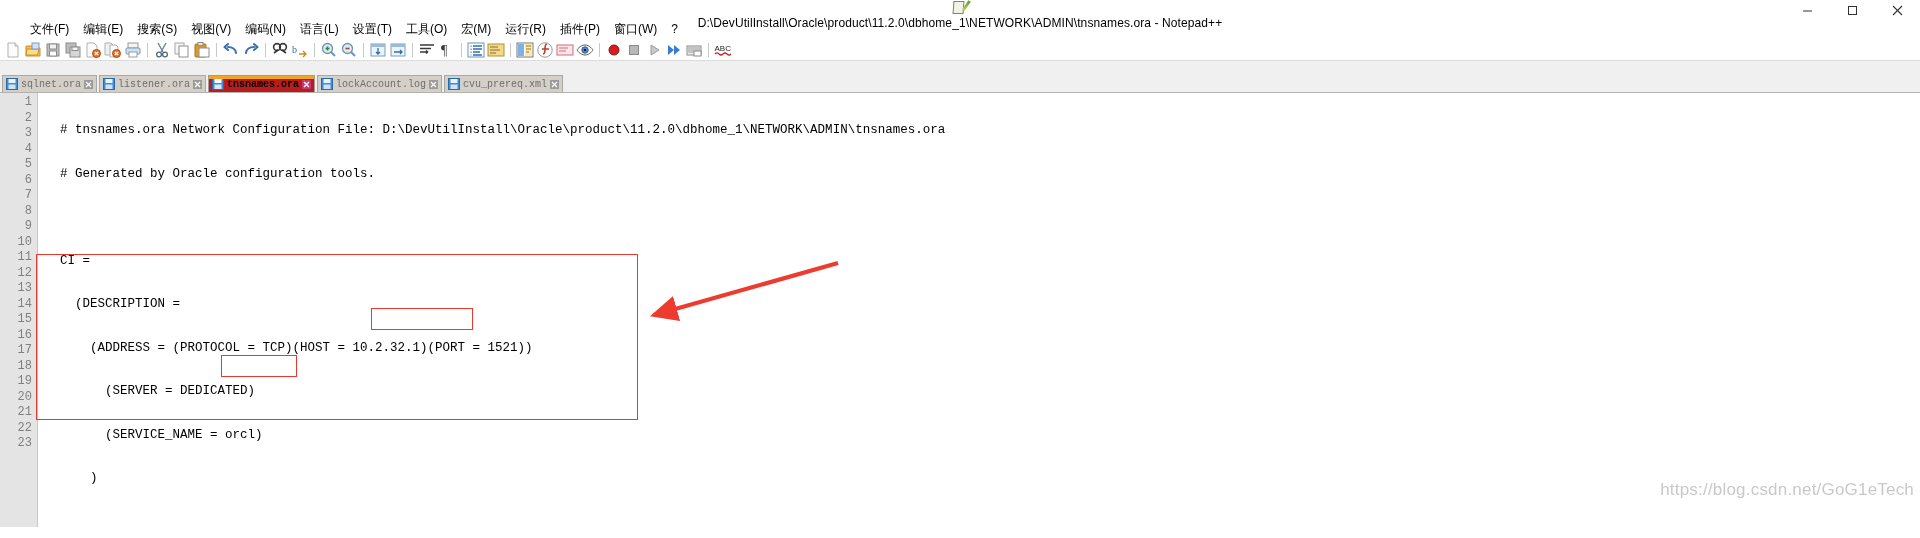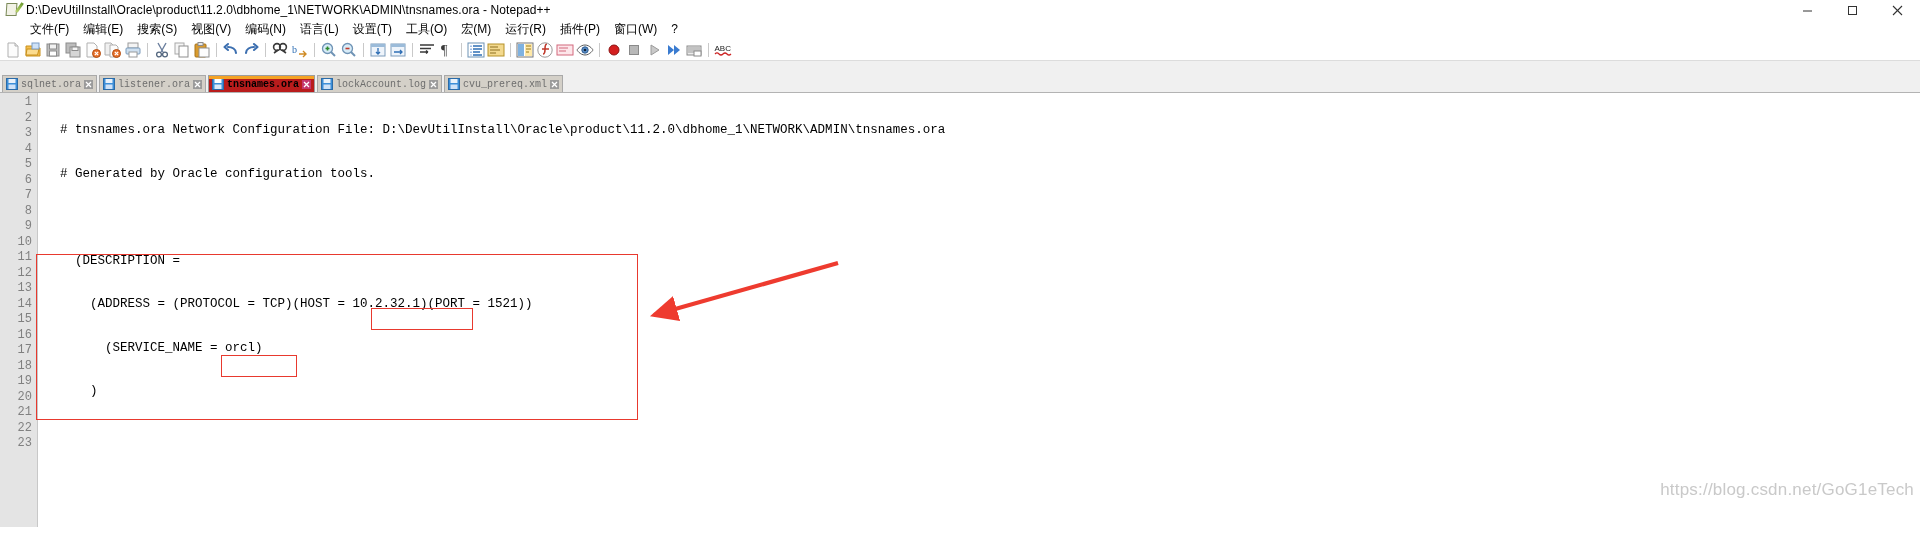--- a/index.html
+++ b/index.html
@@ -17,20 +17,21 @@
   }
 
   
   .titlebar {
     position: relative;
     height: 20px;
     background: #ffffff;
     display: flex;
     align-items: center;
     border-bottom: 0px solid #e6e6e6;
+    flex-direction: column;
   }
   .title-icon {
     width: 16px; height: 16px;
     margin-left: 5px; margin-right: 5px;
     position: relative;
     flex: 0 0 auto;
   }
   .title-icon .pad {
     position: absolute; left: 1px; top: 1px;
     width: 11px; height: 13px;
@@ -587,22 +588,24 @@
       <div class="gline">20</div>
       <div class="gline">21</div>
       <div class="gline">22</div>
       <div class="gline">23</div>
     </div>
 
     <div class="codearea">
       <div class="cline"># tnsnames.ora Network Configuration File: D:\DevUtilInstall\Oracle\product\11.2.0\dbhome_1\NETWORK\ADMIN\tnsnames.ora</div>
       <div class="cline"># Generated by Oracle configuration tools.</div>
       <div class="cline"></div>
+      <div class="cline">CI =</div>
       <div class="cline">  (DESCRIPTION =</div>
       <div class="cline">    (ADDRESS = (PROTOCOL = TCP)(HOST = 10.2.32.1)(PORT = 1521))</div>
+      <div class="cline">      (SERVER = DEDICATED)</div>
       <div class="cline">      (SERVICE_NAME = orcl)</div>
       <div class="cline">    )</div>
       
       
       
       
       
       
       
       

